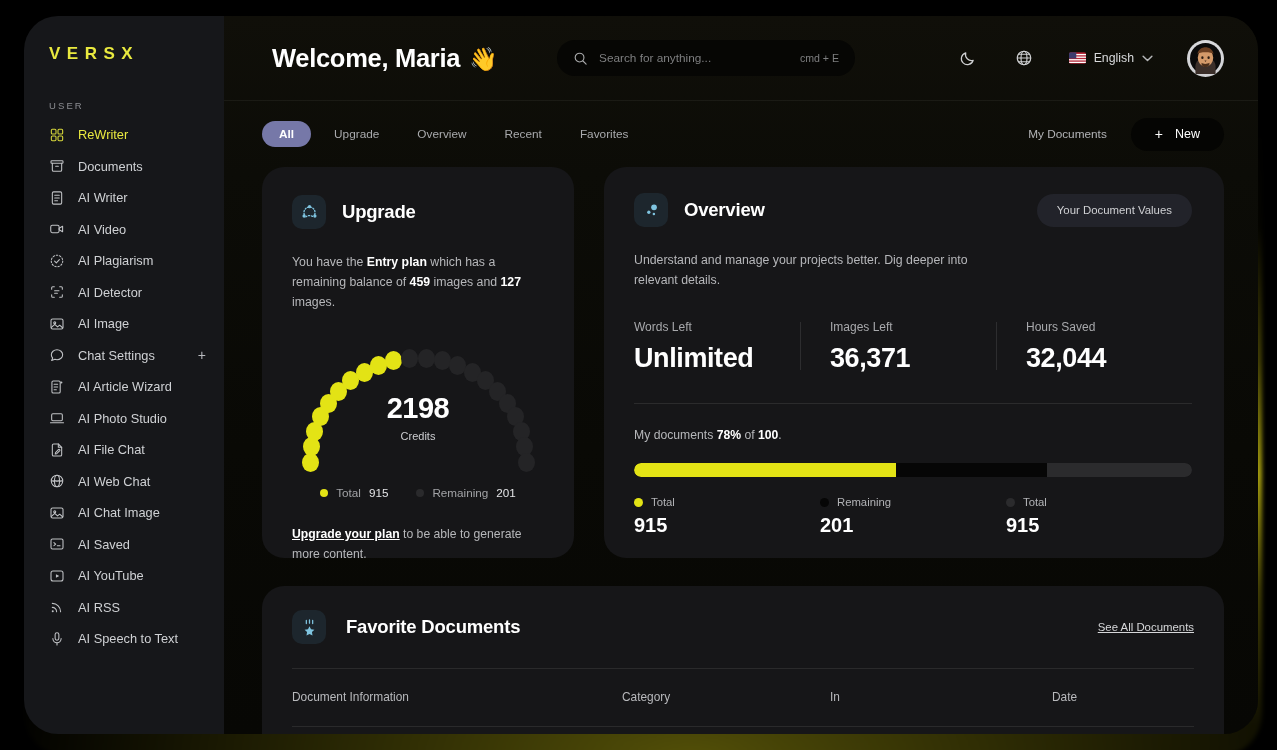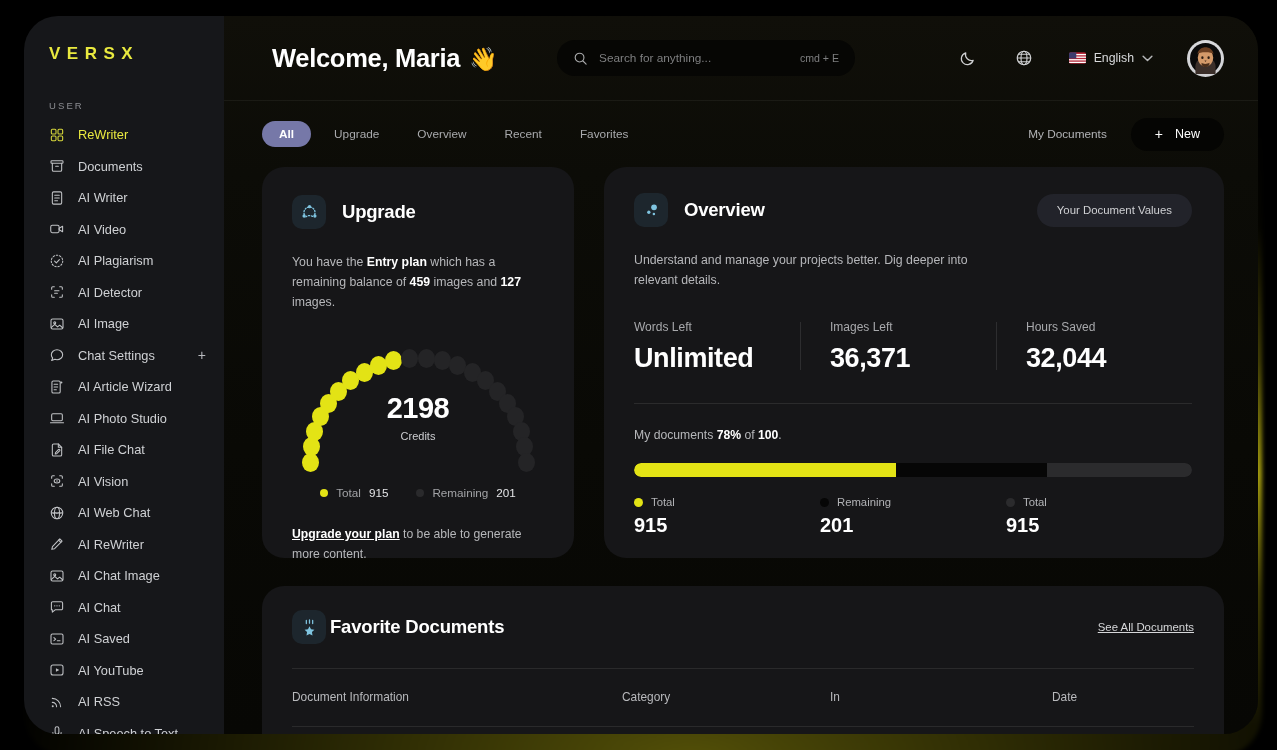--- a/index.html
+++ b/index.html
@@ -161,21 +161,21 @@
   .bl-top { display:flex; align-items:center; gap:8px; }
   .bl-top .d { width:9px; height:9px; border-radius:50%; }
   .bl-top .n { color:#b2b3b6; font-size:11.3px; }
   .bl-val { color:#fff; font-size:20px; font-weight:600; margin-top:6px; }
 
   
   .fav {
     position:relative; margin:28px 34px 0 38px; background:#161618;
     border-radius:22px 22px 0 0; padding:24px 30px 0 30px; height:150px;
   }
-  .fav-head { display:flex; align-items:center; gap:4px; }
+  .fav-head { display:flex; align-items:center; gap:20px; }
   .fav-link { margin-left:auto; color:#d6d7d9; font-size:11.4px; text-decoration:underline; cursor:pointer; white-space:nowrap; }
   .fav-div { height:1px; background:rgba(255,255,255,0.085); margin-top:24px; }
   .fav-cols { display:flex; color:#b8b9bc; font-size:11.9px; padding-top:21px; }
   .fav-cols .c1 { width:330px; }
   .fav-cols .c2 { width:208px; }
   .fav-cols .c3 { width:222px; }
   .fav-div2 { height:1px; background:rgba(255,255,255,0.085); margin-top:22px; }
 
   svg { display:block; }
 </style>
@@ -295,67 +295,37 @@
               <path d="M14 3H7a2 2 0 0 0-2 2v14a2 2 0 0 0 2 2h10a2 2 0 0 0 2-2V8z"></path>
               <path d="M14 3v5h5"></path>
               <path d="M14.4 11.2l-4.6 4.6-.4 2.2 2.2-.4 4.6-4.6a1.3 1.3 0 0 0-1.8-1.8z"></path>
             </svg>
           </span>
           <span>AI File Chat</span>
         </div>
         <div class="nav-item">
           <span class="ico">
             <svg width="16" height="16" viewBox="0 0 24 24" fill="none" stroke="currentColor" stroke-width="1.6" stroke-linecap="round" stroke-linejoin="round">
-              <path d="M4 8V5.6A1.6 1.6 0 0 1 5.6 4H8M16 4h2.4A1.6 1.6 0 0 1 20 5.6V8M20 16v2.4a1.6 1.6 0 0 1-1.6 1.6H16M8 20H5.6A1.6 1.6 0 0 1 4 18.4V16"></path>
-              <ellipse cx="12" cy="12" rx="4.2" ry="3"></ellipse>
-              <circle cx="12" cy="12" r="1.2" fill="currentColor" stroke="none"></circle>
-            </svg>
-          </span>
-          <span>AI Vision</span>
-        </div>
-        <div class="nav-item">
-          <span class="ico">
-            <svg width="16" height="16" viewBox="0 0 24 24" fill="none" stroke="currentColor" stroke-width="1.6" stroke-linecap="round" stroke-linejoin="round">
               <circle cx="12" cy="12" r="8.6"></circle>
               <ellipse cx="12" cy="12" rx="3.8" ry="8.6"></ellipse>
               <line x1="3.6" y1="12" x2="20.4" y2="12"></line>
               <text x="12" y="14.2" font-size="6.4" text-anchor="middle" fill="currentColor" stroke="none" font-family="Liberation Sans">www</text>
             </svg>
           </span>
           <span>AI Web Chat</span>
         </div>
         <div class="nav-item">
           <span class="ico">
             <svg width="16" height="16" viewBox="0 0 24 24" fill="none" stroke="currentColor" stroke-width="1.6" stroke-linecap="round" stroke-linejoin="round">
-              <path d="M16.2 4.4l3.4 3.4L8.4 19 4.2 20l1-4.2z"></path>
-              <line x1="14.4" y1="6.2" x2="17.8" y2="9.6"></line>
-            </svg>
-          </span>
-          <span>AI ReWriter</span>
-        </div>
-        <div class="nav-item">
-          <span class="ico">
-            <svg width="16" height="16" viewBox="0 0 24 24" fill="none" stroke="currentColor" stroke-width="1.6" stroke-linecap="round" stroke-linejoin="round">
               <rect x="3" y="4.5" width="18" height="15" rx="2.4"></rect>
               <circle cx="8.6" cy="10" r="1.5"></circle>
               <path d="M3.6 17.2l5-4.6 4.2 3.8 3.2-2.6 4.4 3.8"></path>
             </svg>
           </span>
           <span>AI Chat Image</span>
-        </div>
-        <div class="nav-item">
-          <span class="ico">
-            <svg width="16" height="16" viewBox="0 0 24 24" fill="none" stroke="currentColor" stroke-width="1.6" stroke-linecap="round" stroke-linejoin="round">
-              <path d="M3.6 6.2a2 2 0 0 1 2-2h12.8a2 2 0 0 1 2 2v8a2 2 0 0 1-2 2H9.2L5 19.6v-3.4h-1.4v-10z"></path>
-              <circle cx="8.6" cy="10.2" r="1" fill="currentColor" stroke="none"></circle>
-              <circle cx="12" cy="10.2" r="1" fill="currentColor" stroke="none"></circle>
-              <circle cx="15.4" cy="10.2" r="1" fill="currentColor" stroke="none"></circle>
-            </svg>
-          </span>
-          <span>AI Chat</span>
         </div>
         <div class="nav-item">
           <span class="ico">
             <svg width="16" height="16" viewBox="0 0 24 24" fill="none" stroke="currentColor" stroke-width="1.6" stroke-linecap="round" stroke-linejoin="round">
               <rect x="3" y="4.6" width="18" height="14.8" rx="2.2"></rect>
               <path d="M7.4 10l2.6 2.2-2.6 2.2"></path>
               <line x1="12.4" y1="14.6" x2="16.6" y2="14.6"></line>
             </svg>
           </span>
           <span>AI Saved</span>

